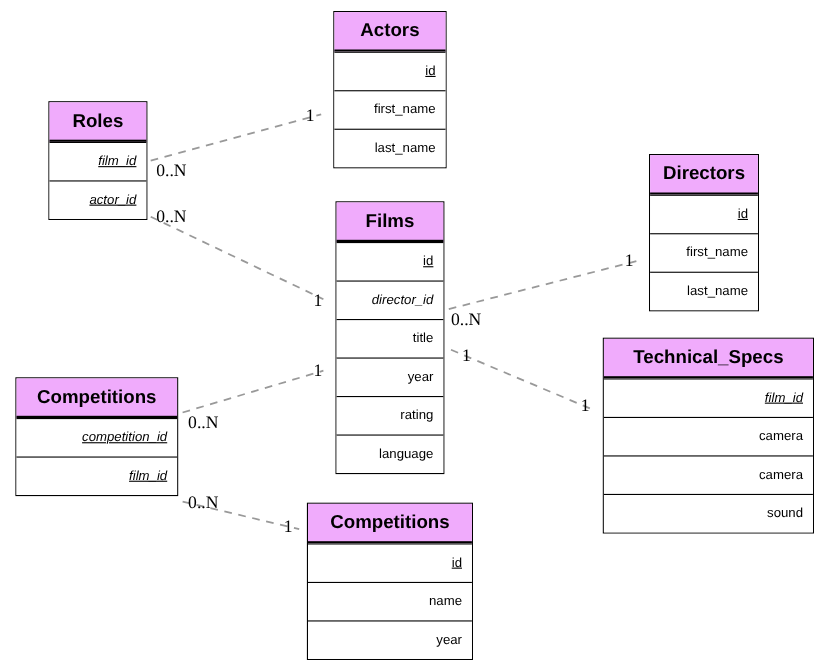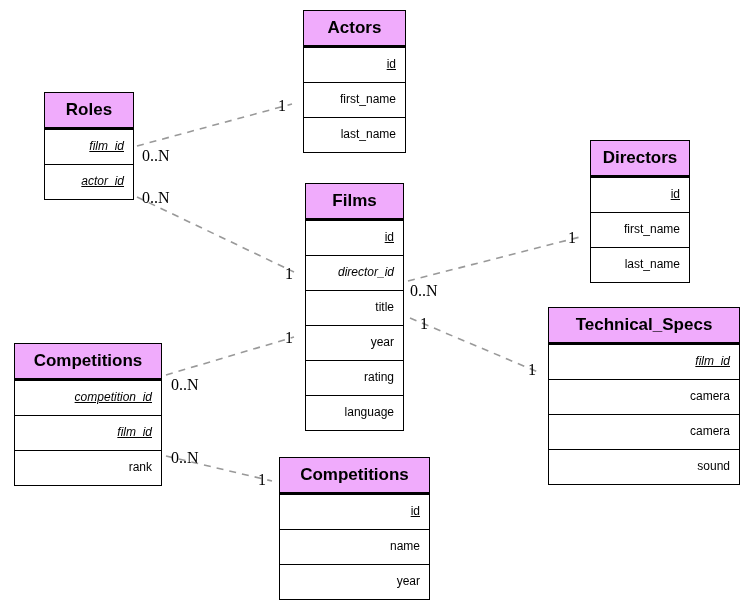--- a/index.html
+++ b/index.html
@@ -139,21 +139,20 @@
       <div class="entity-title">Technical_Specs</div>
       <div class="entity-field pkfk"><span class="fname">film_id</span></div>
       <div class="entity-field"><span class="fname">camera</span></div>
       <div class="entity-field"><span class="fname">camera</span></div>
       <div class="entity-field"><span class="fname">sound</span></div>
     </div>
     <div class="entity" style="left: 14px; top: 343px; width: 148px;">
       <div class="entity-title">Competitions</div>
       <div class="entity-field pkfk"><span class="fname">competition_id</span></div>
       <div class="entity-field pkfk"><span class="fname">film_id</span></div>
-      <div class="entity-field"><span class="fname">rank</span></div>
     </div>
     <div class="entity" style="left: 279px; top: 457px; width: 151px;">
       <div class="entity-title">Competitions</div>
       <div class="entity-field pk"><span class="fname">id</span></div>
       <div class="entity-field"><span class="fname">name</span></div>
       <div class="entity-field"><span class="fname">year</span></div>
     </div>
   </div>
 
 </body></html>

